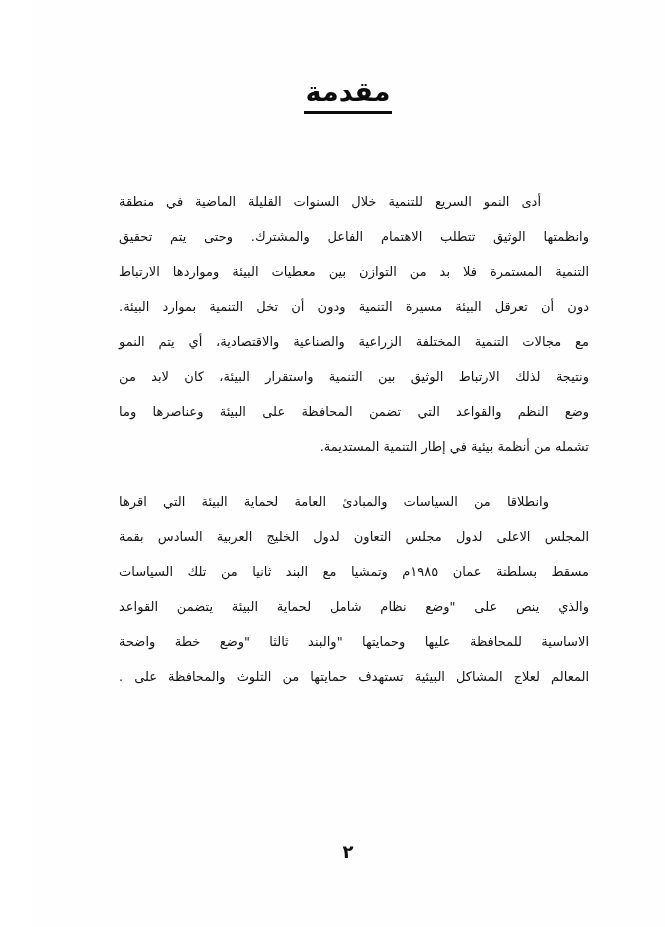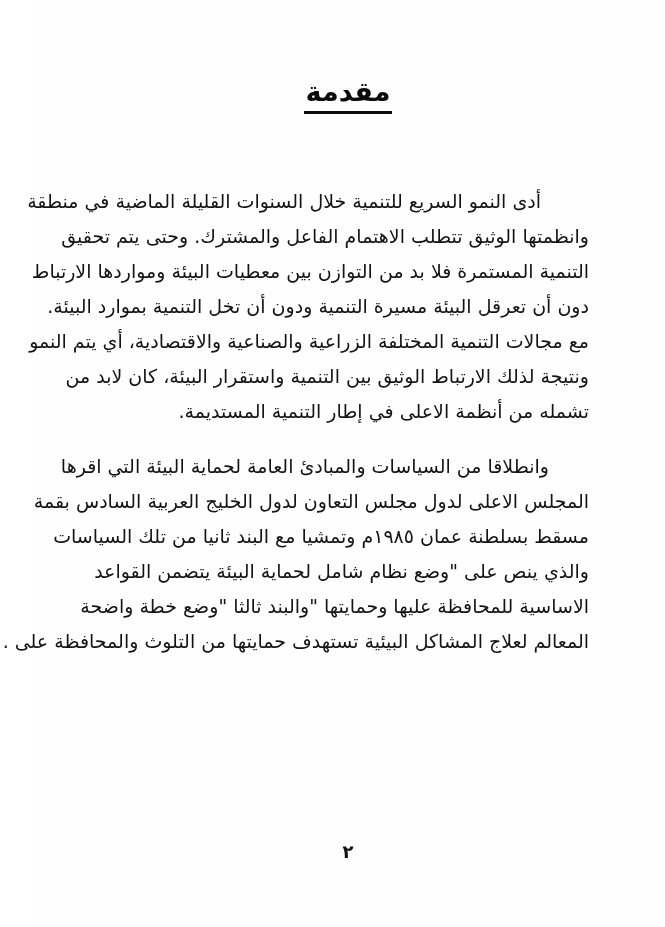--- a/index.html
+++ b/index.html
@@ -41,21 +41,21 @@
     left: 88px;
     width: 470px;
     direction: rtl;
     unicode-bidi: embed;
   }
   .paragraph {
     margin: 0;
     padding: 0;
   }
   .line {
-    font-size: 19px;
+    font-size: 13px;
     line-height: 35px;
     height: 35px;
     white-space: nowrap;
     text-align: justify;
     text-align-last: justify;
     color: #141414;
     overflow: visible;
   }
   .line.para-start-1 { padding-right: 48px; }
   .line.para-start-2 { padding-right: 40px; margin-top: 20px; }
@@ -85,21 +85,22 @@
 
   <div class="text-block">
 
     <div class="paragraph">
       <div class="line para-start-1">أدى النمو السريع للتنمية خلال السنوات القليلة الماضية في منطقة</div>
       <div class="line">وانظمتها الوثيق تتطلب الاهتمام الفاعل والمشترك. وحتى يتم تحقيق</div>
       <div class="line">التنمية المستمرة فلا بد من التوازن بين معطيات البيئة ومواردها الارتباط</div>
       <div class="line">دون أن تعرقل البيئة مسيرة التنمية ودون أن تخل التنمية بموارد البيئة.</div>
       <div class="line">مع مجالات التنمية المختلفة الزراعية والصناعية والاقتصادية، أي يتم النمو</div>
       <div class="line">ونتيجة لذلك الارتباط الوثيق بين التنمية واستقرار البيئة، كان لابد من</div>
-      <div class="line short-last">تشمله من أنظمة الاعلى في إطار التنمية المستديمة.</div>
+      <div class="line">وضع النظم والقواعد التي تضمن المحافظة على البيئة وعناصرها وما</div>
+      <div class="line short-last">تشمله من أنظمة بيئية في إطار التنمية المستديمة.</div>
     </div>
 
     <div class="paragraph">
       <div class="line para-start-2">وانطلاقا من السياسات والمبادئ العامة لحماية البيئة التي اقرها</div>
       <div class="line">المجلس الاعلى لدول مجلس التعاون لدول الخليج العربية السادس بقمة</div>
       <div class="line">مسقط بسلطنة عمان ١٩٨٥م وتمشيا مع البند ثانيا من تلك السياسات</div>
       <div class="line">والذي ينص على "وضع نظام شامل لحماية البيئة يتضمن القواعد</div>
       <div class="line">الاساسية للمحافظة عليها وحمايتها "والبند ثالثا "وضع خطة واضحة</div>
       <div class="line">المعالم لعلاج المشاكل البيئية تستهدف حمايتها من التلوث والمحافظة على .</div>
     </div>

